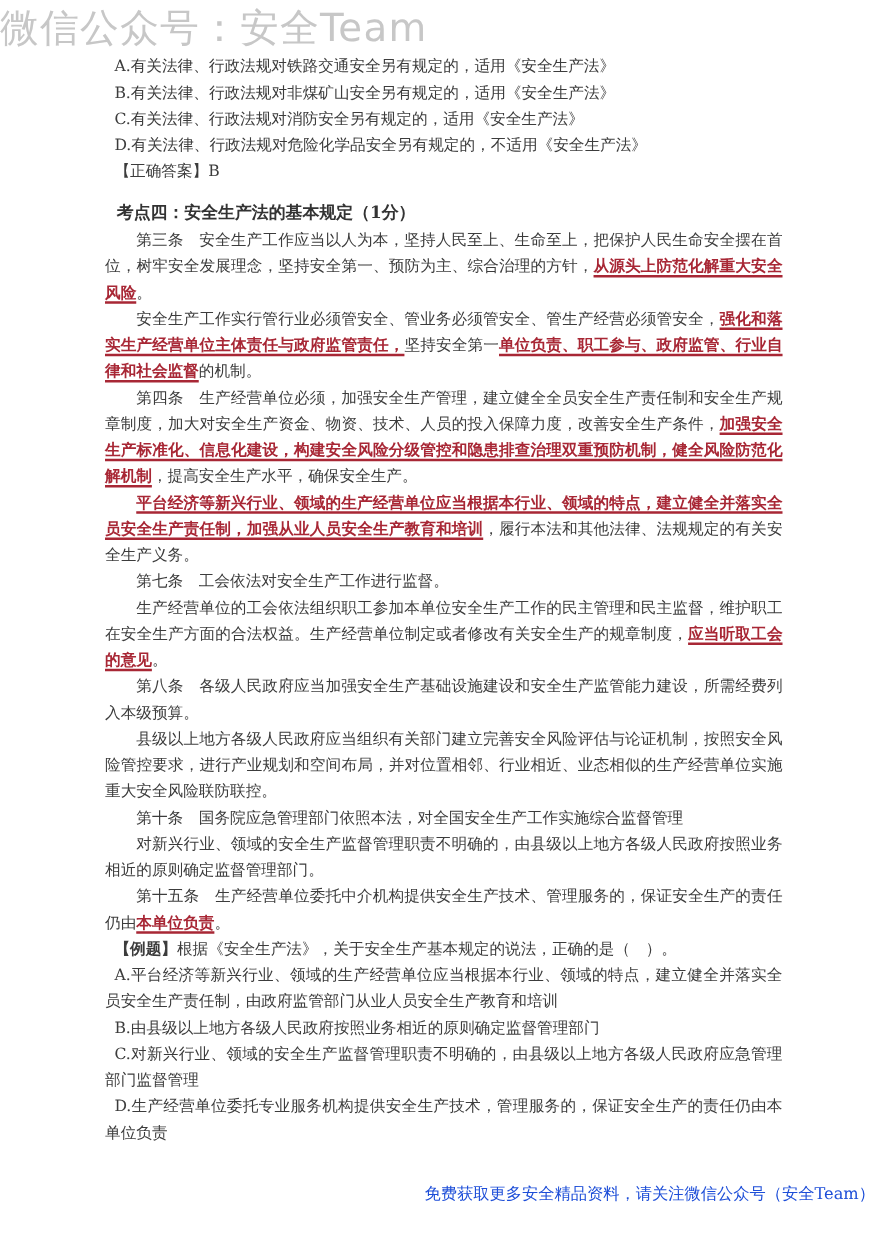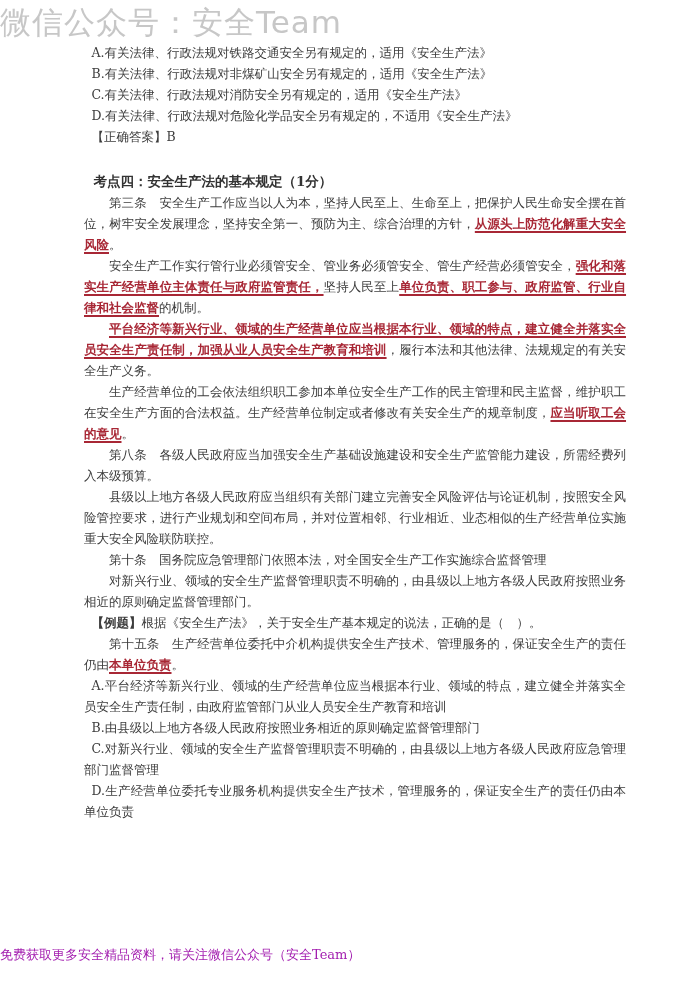--- a/index.html
+++ b/index.html
@@ -34,66 +34,68 @@
     color: #3c3c3c;
     text-align: justify;
   }
   .para { margin: 0; }
   .para.q { text-indent: 0.6em; }   
   .para.p { text-indent: 2em; }     
   .para.h {
     text-indent: 0.7em;
     font-weight: bold;
     font-size: 13.5px;
-    margin-top: 24px;
+    margin-top: 13px;
     color: #333333;
   }
   .seg-n { font-weight: normal; }
   .seg-b { font-weight: bold; }
   .seg-hb { font-weight: bold; }
   .seg-r {
     color: #a82735;
     font-weight: bold;
     text-decoration: underline;
     text-decoration-color: #a82735;
     text-decoration-thickness: 1.5px;
     text-underline-offset: 3px;
   }
   .footer {
     position: absolute;
     top: 946px;
     left: 0;
     width: 100%;
-    text-align: left;
+    text-align: right;
     font-size: 13px;
-    color: #a21caf;
+    color: #1d4ed8;
     white-space: nowrap;
   }
 </style>
 </head>
 <body>
 
 <div class="watermark">微信公众号：安全Team</div>
 
 <div class="doc-body" id="doc-body">
     <p class="para q"><span class="seg-n">A.有关法律、行政法规对铁路交通安全另有规定的，适用《安全生产法》</span></p>
     <p class="para q"><span class="seg-n">B.有关法律、行政法规对非煤矿山安全另有规定的，适用《安全生产法》</span></p>
     <p class="para q"><span class="seg-n">C.有关法律、行政法规对消防安全另有规定的，适用《安全生产法》</span></p>
     <p class="para q"><span class="seg-n">D.有关法律、行政法规对危险化学品安全另有规定的，不适用《安全生产法》</span></p>
     <p class="para q"><span class="seg-n">【正确答案】B</span></p>
     <p class="para h"><span class="seg-hb">考点四：安全生产法的基本规定（1分）</span></p>
     <p class="para p"><span class="seg-n">第三条　安全生产工作应当以人为本，坚持人民至上、生命至上，把保护人民生命安全摆在首位，树牢安全发展理念，坚持安全第一、预防为主、综合治理的方针，</span><span class="seg-r">从源头上防范化解重大安全风险</span><span class="seg-n">。</span></p>
-    <p class="para p"><span class="seg-n">安全生产工作实行管行业必须管安全、管业务必须管安全、管生产经营必须管安全，</span><span class="seg-r">强化和落实生产经营单位主体责任与政府监管责任，</span><span class="seg-n">坚持人民至上</span><span class="seg-r">单位负责、职工参与、政府监管、行业自律和社会监督</span><span class="seg-n">的机制。</span></p>
+    <p class="para p"><span class="seg-n">安全生产工作实行管行业必须管安全、管业务必须管安全、管生产经营必须管安全，</span><span class="seg-r">强化和落实生产经营单位主体责任与政府监管责任，</span><span class="seg-n">坚持安全第一</span><span class="seg-r">单位负责、职工参与、政府监管、行业自律和社会监督</span><span class="seg-n">的机制。</span></p>
+    <p class="para p"><span class="seg-n">第四条　生产经营单位必须，加强安全生产管理，建立健全全员安全生产责任制和安全生产规章制度，加大对安全生产资金、物资、技术、人员的投入保障力度，改善安全生产条件，</span><span class="seg-r">加强安全生产标准化、信息化建设，构建安全风险分级管控和隐患排查治理双重预防机制，健全风险防范化解机制</span><span class="seg-n">，提高安全生产水平，确保安全生产。</span></p>
     <p class="para p"><span class="seg-r">平台经济等新兴行业、领域的生产经营单位应当根据本行业、领域的特点，建立健全并落实全员安全生产责任制，加强从业人员安全生产教育和培训</span><span class="seg-n">，履行本法和其他法律、法规规定的有关安全生产义务。</span></p>
+    <p class="para p"><span class="seg-n">第七条　工会依法对安全生产工作进行监督。</span></p>
     <p class="para p"><span class="seg-n">生产经营单位的工会依法组织职工参加本单位安全生产工作的民主管理和民主监督，维护职工在安全生产方面的合法权益。生产经营单位制定或者修改有关安全生产的规章制度，</span><span class="seg-r">应当听取工会的意见</span><span class="seg-n">。</span></p>
     <p class="para p"><span class="seg-n">第八条　各级人民政府应当加强安全生产基础设施建设和安全生产监管能力建设，所需经费列入本级预算。</span></p>
     <p class="para p"><span class="seg-n">县级以上地方各级人民政府应当组织有关部门建立完善安全风险评估与论证机制，按照安全风险管控要求，进行产业规划和空间布局，并对位置相邻、行业相近、业态相似的生产经营单位实施重大安全风险联防联控。</span></p>
     <p class="para p"><span class="seg-n">第十条　国务院应急管理部门依照本法，对全国安全生产工作实施综合监督管理</span></p>
     <p class="para p"><span class="seg-n">对新兴行业、领域的安全生产监督管理职责不明确的，由县级以上地方各级人民政府按照业务相近的原则确定监督管理部门。</span></p>
+    <p class="para p"><span class="seg-n">第十五条　生产经营单位委托中介机构提供安全生产技术、管理服务的，保证安全生产的责任仍由</span><span class="seg-r">本单位负责</span><span class="seg-n">。</span></p>
     <p class="para q"><span class="seg-b">【例题】</span><span class="seg-n">根据《安全生产法》，关于安全生产基本规定的说法，正确的是（　）。</span></p>
-    <p class="para p"><span class="seg-n">第十五条　生产经营单位委托中介机构提供安全生产技术、管理服务的，保证安全生产的责任仍由</span><span class="seg-r">本单位负责</span><span class="seg-n">。</span></p>
     <p class="para q"><span class="seg-n">A.平台经济等新兴行业、领域的生产经营单位应当根据本行业、领域的特点，建立健全并落实全员安全生产责任制，由政府监管部门从业人员安全生产教育和培训</span></p>
     <p class="para q"><span class="seg-n">B.由县级以上地方各级人民政府按照业务相近的原则确定监督管理部门</span></p>
     <p class="para q"><span class="seg-n">C.对新兴行业、领域的安全生产监督管理职责不明确的，由县级以上地方各级人民政府应急管理部门监督管理</span></p>
     <p class="para q"><span class="seg-n">D.生产经营单位委托专业服务机构提供安全生产技术，管理服务的，保证安全生产的责任仍由本单位负责</span></p>
   </div>
 
 <div class="footer">免费获取更多安全精品资料，请关注微信公众号（安全Team）</div>
 
 </body></html>

